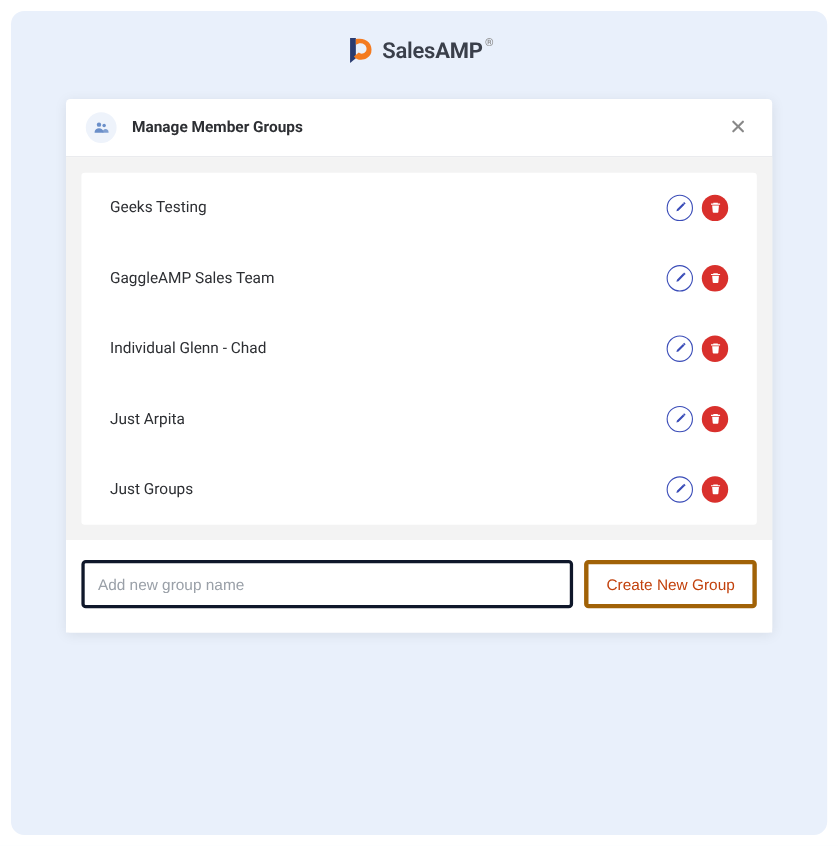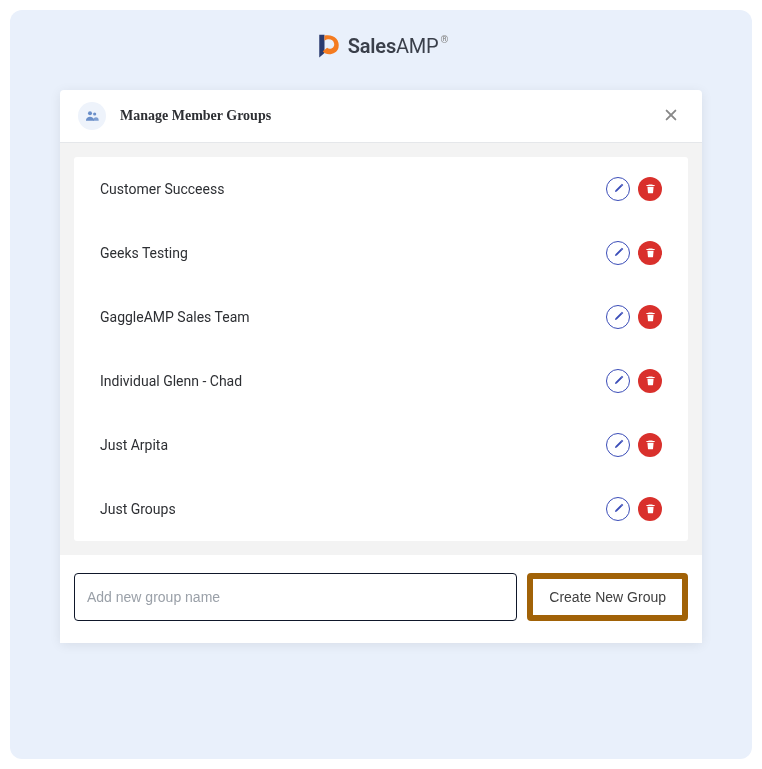--- a/index.html
+++ b/index.html
@@ -34,41 +34,40 @@
       height: 28px;
       position: relative;
     }
     .brand-text {
       font-size: 20px;
       font-weight: 600;
       color: #3a3f4a;
       letter-spacing: -0.2px;
     }
     .brand-text .amp {
-      font-weight: 400;
+      font-weight: 700;
       margin-top: 40px;
     }
     .brand-reg {
       font-size: 10px;
       color: #888;
       vertical-align: top;
       margin-left: 2px;
     }
     .modal {
       background: #fff;
       margin: 0 50px;
       border-radius: 4px;
       box-shadow: 0 2px 12px rgba(0,0,0,0.08);
     }
     .modal-header {
       display: flex;
       align-items: center;
       padding: 12px 18px;
       border-bottom: 1px solid #e5e7ea;
-      font-family: Liberation Serif, serif;
     }
     .header-icon {
       width: 28px;
       height: 28px;
       border-radius: 50%;
       background: #eef3fb;
       display: flex;
       align-items: center;
       justify-content: center;
       color: #6b8fc9;
@@ -134,34 +133,34 @@
     }
     .footer-area {
       background: #fff;
       padding: 18px 14px 22px 14px;
       display: flex;
       gap: 10px;
     }
     .new-group-input {
       flex: 1;
       padding: 10px 12px;
-      border: 1px solid #0f172a;
+      border: 3px solid #0f172a;
       border-radius: 4px;
       font-size: 14px;
       color: #333;
     }
     .new-group-input::placeholder {
       color: #9aa0a8;
     }
     .create-btn {
       padding: 10px 16px;
-      border: 6px solid #a16207;
+      border: 4px solid #a16207;
       border-radius: 4px;
       background: #fff;
-      color: #404040;
+      color: #c2410c;
       font-size: 14px;
       cursor: pointer;
     }
   </style>
 </head>
 <body>
 
 <div class="page-bg">
 
   <div class="brand-logo">
@@ -194,39 +193,20 @@
             <line x1="3" y1="3" x2="13" y2="13"></line>
             <line x1="13" y1="3" x2="3" y2="13"></line>
           </svg>
         </span>
       </button>
     </div>
 
     <div class="modal-body">
       <div class="group-list">
 
-        <div class="group-row">
-          <div class="group-name">Customer Succeess</div>
-          <div class="row-actions">
-            <button class="icon-btn edit-btn">
-              <span>
-                <svg viewBox="0 0 16 16" width="11" height="11" fill="currentColor">
-                    <path d="M11.5 2.5 l2 2 -8 8 -2.7 0.7 0.7-2.7 z M13 1 l2 2 -1.3 1.3 -2-2 z"></path>
-                  </svg>
-              </span>
-            </button>
-            <button class="icon-btn delete-btn">
-              <span>
-                <svg viewBox="0 0 16 16" width="11" height="11" fill="currentColor">
-                    <path d="M5 2 h6 v1 h3 v1.5 H2 V3 h3 z M3.5 5.5 h9 l-0.8 8.5 c-0.05 0.5 -0.5 1 -1 1 H5.3 c-0.5 0 -0.95-0.5 -1-1 z"></path>
-                  </svg>
-              </span>
-            </button>
-          </div>
-        </div>
 
         <div class="group-row">
           <div class="group-name">Geeks Testing</div>
           <div class="row-actions">
             <button class="icon-btn edit-btn">
               <span>
                 <svg viewBox="0 0 16 16" width="11" height="11" fill="currentColor">
                     <path d="M11.5 2.5 l2 2 -8 8 -2.7 0.7 0.7-2.7 z M13 1 l2 2 -1.3 1.3 -2-2 z"></path>
                   </svg>
               </span>

